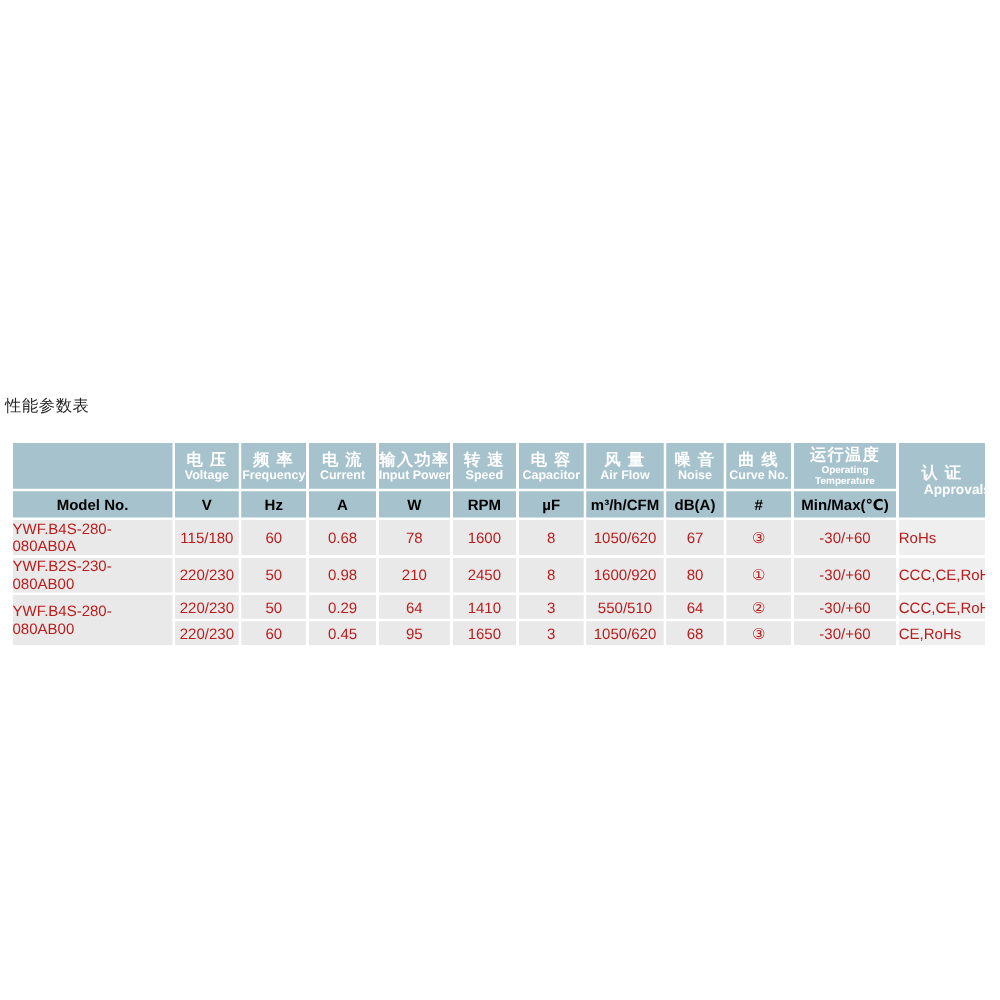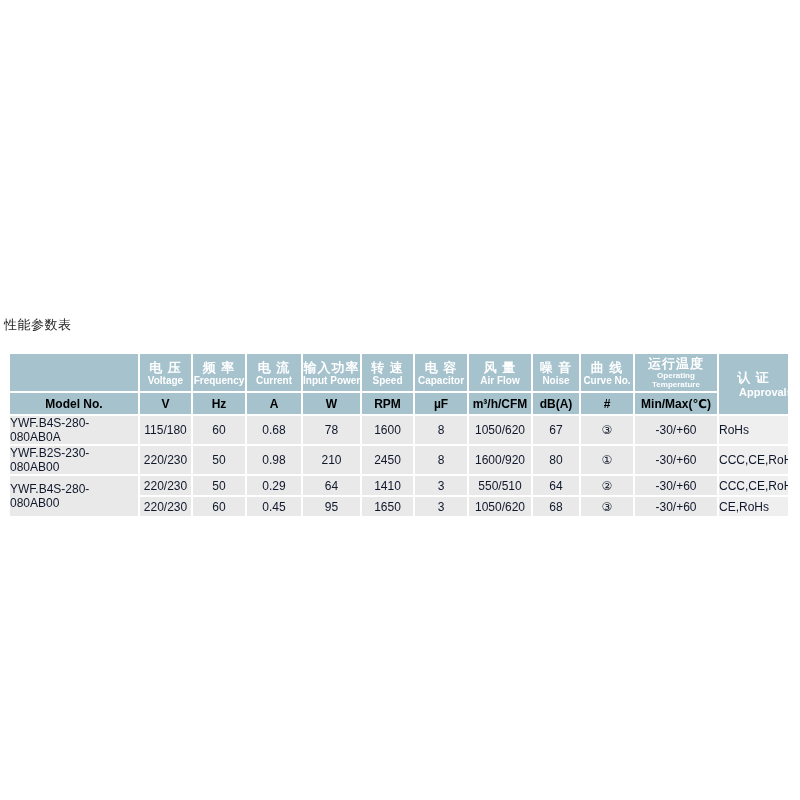--- a/index.html
+++ b/index.html
@@ -70,21 +70,21 @@
     font-weight: bold;
     font-size: 12px;
     text-align: center;
     vertical-align: middle;
   }
   th.approvals-h .cn { margin-bottom: 1px; }
   th.approvals-h .en { font-size: 11px; line-height: 12px; padding-left: 20px; }
 
   td.cell {
     background: #e9e9e9;
-    color: #0f172a;
+    color: #b91c1c;
     font-size: 12px;
     text-align: center;
     vertical-align: middle;
   }
   td.model-cell {
     text-align: left;
     padding-left: 3px;
   }
   td.approvals-cell {
     background: #efefef;

